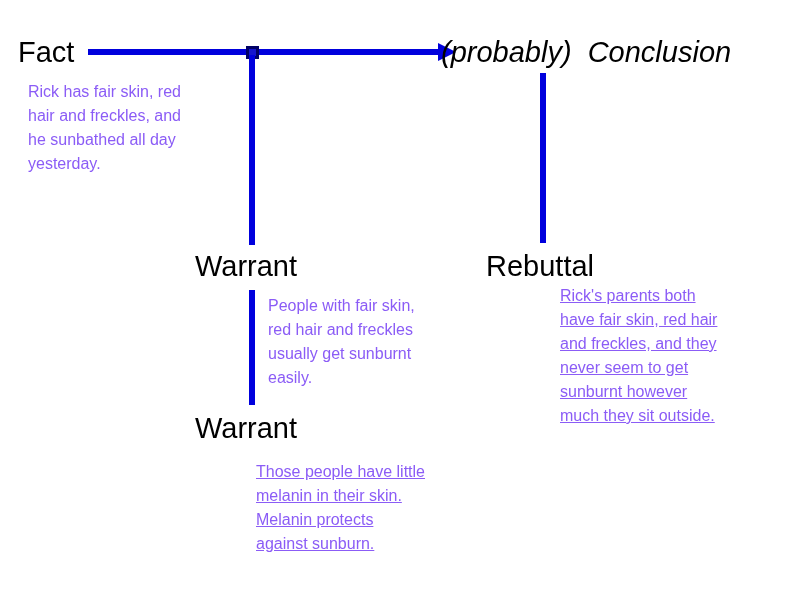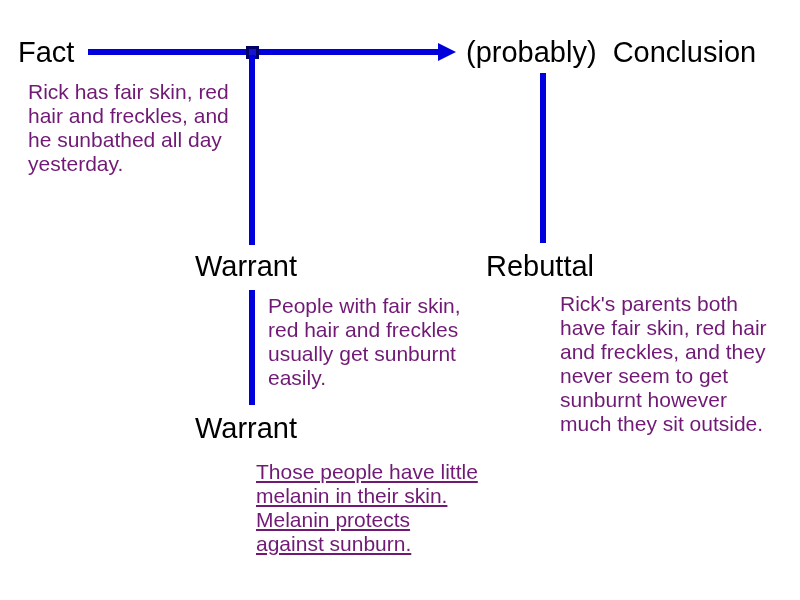--- a/index.html
+++ b/index.html
@@ -18,24 +18,24 @@
   }
   .heading {
     position: absolute;
     font-size: 29px;
     line-height: 32px;
     white-space: pre;
     color: #000000;
   }
   .body-text {
     position: absolute;
-    font-size: 21px;
+    font-size: 16px;
     line-height: 24px;
     white-space: pre-line;
-    color: #701a75;
+    color: #8b5cf6;
   }
   .hline {
     position: absolute;
     background: #0000dd;
   }
   .vline {
     position: absolute;
     background: #0000dd;
     width: 6px;
   }
@@ -56,30 +56,30 @@
     border: 3px solid #000066;
   }
 
   
   #fact-label        { left: 18px;  top: 36px; }
   #fact-body         { left: 28px;  top: 80px; }
   #arrow-shaft       { left: 88px;  top: 49px; width: 352px; height: 6px; }
   #arrow-head        { left: 438px; top: 43px; }
   #junction-handle   { left: 246px; top: 46px; }
   #warrant-line-top  { left: 249px; top: 55px;  height: 190px; }
-  #conclusion-label  { left: 466px; top: 36px; }
+  #conclusion-label  { left: 441px; top: 36px; font-style: italic; }
   #conclusion-body   { left: 560px; top: 78px; }
   #rebuttal-line     { left: 540px; top: 73px;  height: 170px; }
   #warrant-label     { left: 195px; top: 250px; }
   #warrant-line-bottom { left: 249px; top: 290px; height: 115px; }
   #warrant-body      { left: 268px; top: 294px; }
   #backing-label     { left: 195px; top: 412px; }
   #backing-body      { left: 256px; top: 460px; text-decoration: underline; }
   #rebuttal-label    { left: 486px; top: 250px; }
-  #rebuttal-body     { left: 560px; top: 292px; }
+  #rebuttal-body     { left: 560px; top: 284px; text-decoration: underline; }
 </style>
 </head>
 <body>
 
 <div id="canvas">
 
   <div id="fact-label" class="heading">Fact</div>
   <div id="fact-body" class="body-text">Rick has fair skin, red
 hair and freckles, and
 he sunbathed all day

